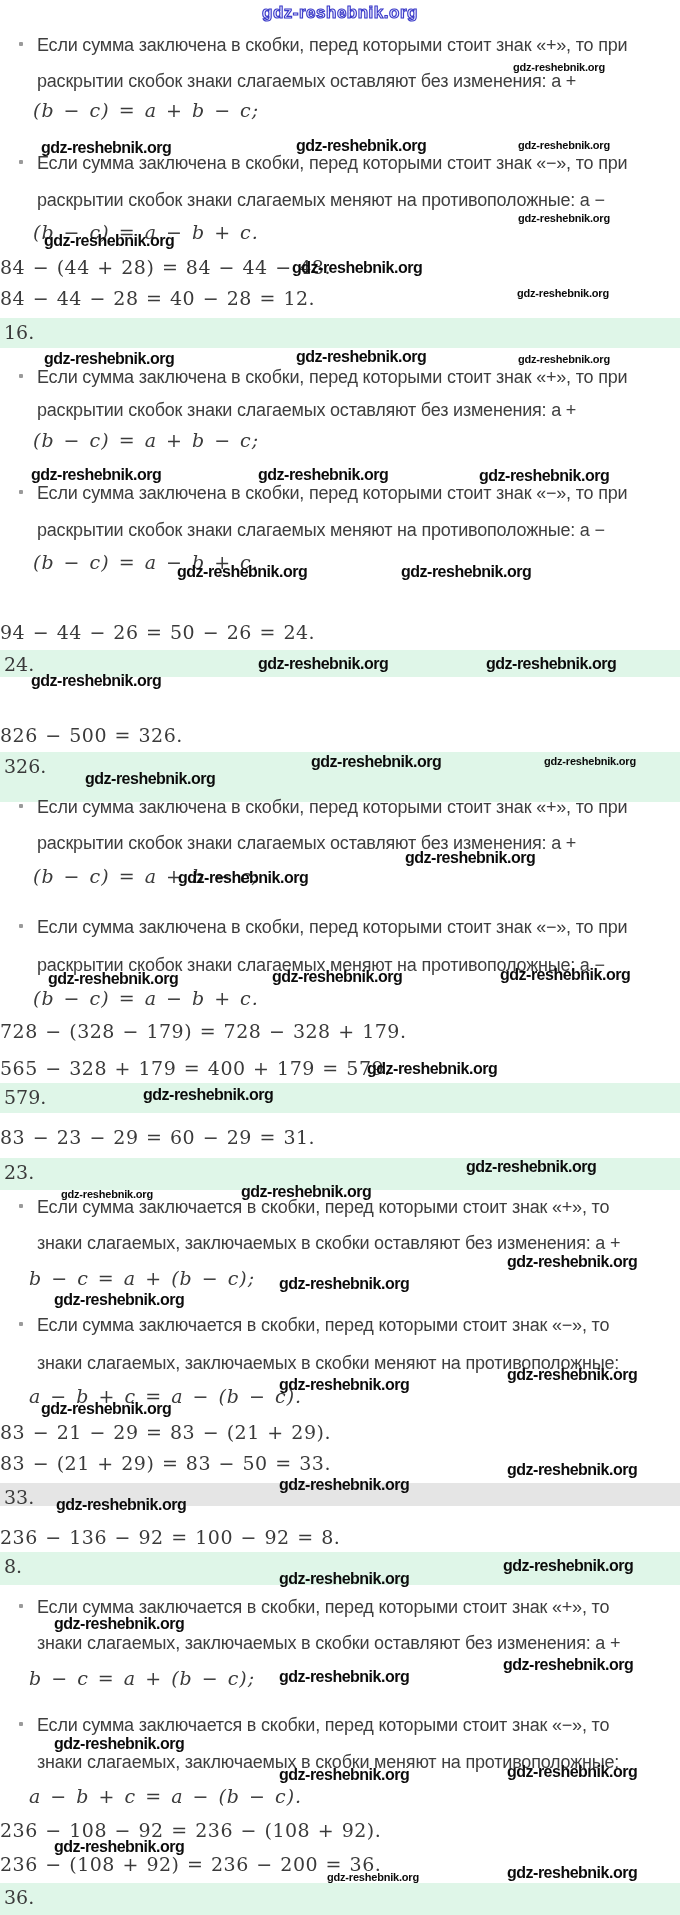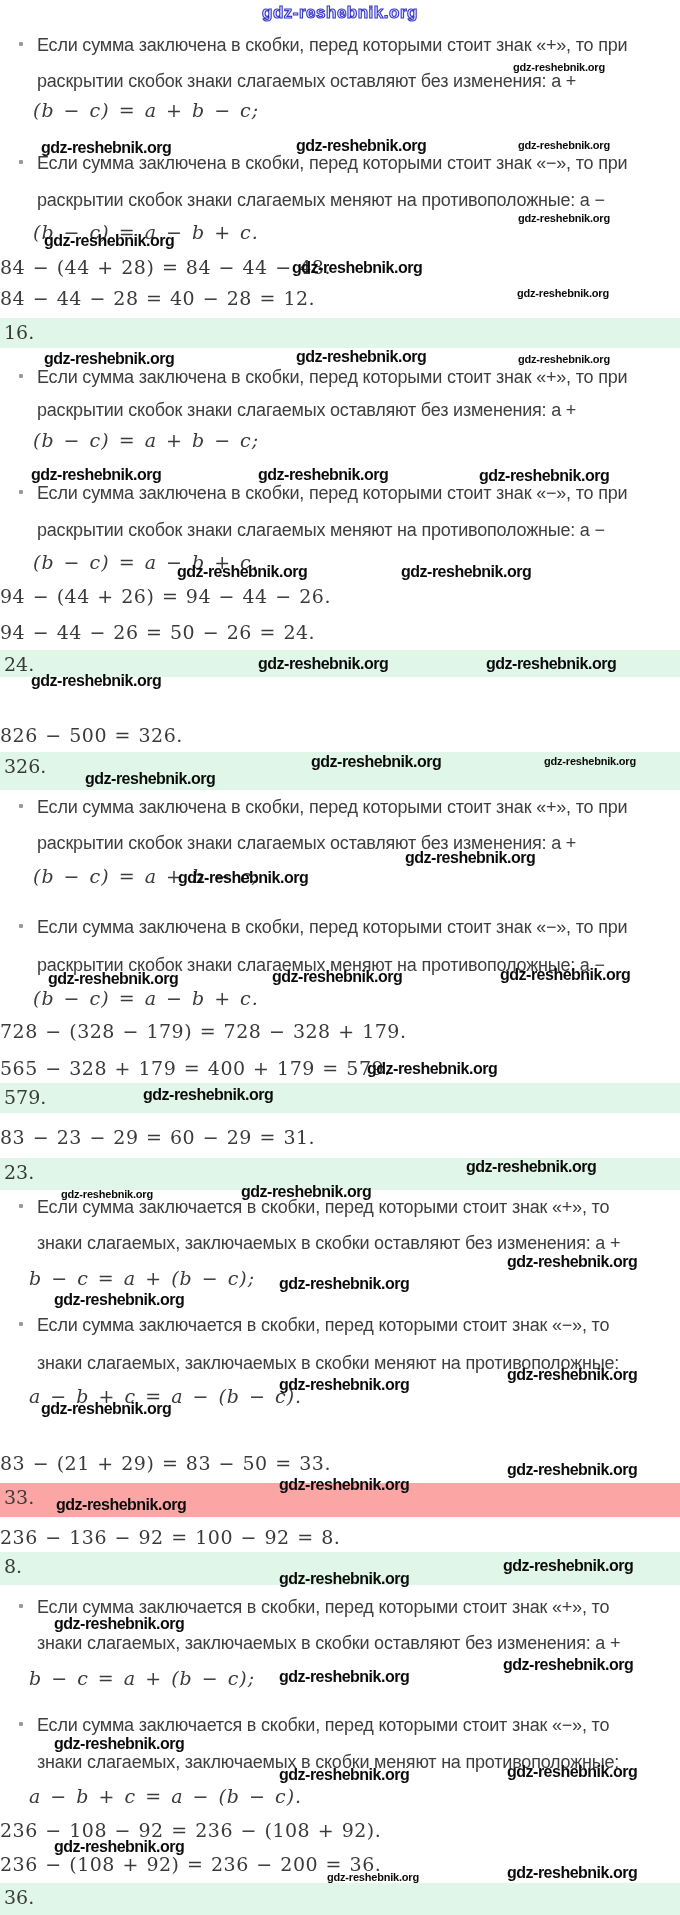--- a/index.html
+++ b/index.html
@@ -65,30 +65,29 @@
     <span class="dot" style="top:7px"></span>
     <div class="t" style="top:0">Если сумма заключена в скобки, перед которыми стоит знак «+», то при</div>
     <div class="t" style="top:33px">раскрытии скобок знаки слагаемых оставляют без изменения: a +</div>
     <div class="f" style="top:62px">(b − c) = a + b − c;</div>
     <span class="dot" style="top:123px"></span>
     <div class="t" style="top:116px">Если сумма заключена в скобки, перед которыми стоит знак «−», то при</div>
     <div class="t" style="top:153px">раскрытии скобок знаки слагаемых меняют на противоположные: a −</div>
     <div class="f" style="top:184px">(b − c) = a − b + c.</div>
   </section>
 
-  <div class="m" style="top:585px">94 − (44 + 26) = 94 − 44 − 26.</div>
   <div class="m" style="top:621px">94 − 44 − 26 = 50 − 26 = 24.</div>
 
   <div class="band" style="top: 650px; height: 27px; background: rgb(223, 246, 232);">
     <span class="ans">24.</span>
   </div>
 
   <div class="m" style="top:724px">826 − 500 = 326.</div>
 
-  <div class="band" style="top: 752px; height: 38px; background: rgb(223, 246, 232);">
+  <div class="band" style="top: 752px; height: 50px; background: rgb(223, 246, 232);">
     <span class="ans">326.</span>
   </div>
 
   <section class="rules" style="top:797px">
     <span class="dot" style="top:7px"></span>
     <div class="t" style="top:0">Если сумма заключена в скобки, перед которыми стоит знак «+», то при</div>
     <div class="t" style="top:36px">раскрытии скобок знаки слагаемых оставляют без изменения: a +</div>
     <div class="f" style="top:68px">(b − c) = a + b − c;</div>
     <span class="dot" style="top:127px"></span>
     <div class="t" style="top:120px">Если сумма заключена в скобки, перед которыми стоит знак «−», то при</div>
@@ -113,23 +112,24 @@
     <span class="dot" style="top:7px"></span>
     <div class="t" style="top:0">Если сумма заключается в скобки, перед которыми стоит знак «+», то</div>
     <div class="t" style="top:36px">знаки слагаемых, заключаемых в скобки оставляют без изменения: a +</div>
     <div class="f" style="top:70px">b − c = a + (b − c);</div>
     <span class="dot" style="top:125px"></span>
     <div class="t" style="top:118px">Если сумма заключается в скобки, перед которыми стоит знак «−», то</div>
     <div class="t" style="top:156px">знаки слагаемых, заключаемых в скобки меняют на противоположные:</div>
     <div class="f" style="top:188px">a − b + c = a − (b − c).</div>
   </section>
 
+  <div class="m" style="top:1421px">83 − 21 − 29 = 83 − (21 + 29).</div>
   <div class="m" style="top:1452px">83 − (21 + 29) = 83 − 50 = 33.</div>
 
-  <div class="band" style="top: 1483px; height: 34px; background: #fca5a5;">
+  <div class="band" style="top: 1483px; height: 23px; background: #e5e5e5;">
     <span class="ans">33.</span>
   </div>
 
   <div class="m" style="top:1526px">236 − 136 − 92 = 100 − 92 = 8.</div>
 
   <div class="band" style="top: 1552px; height: 33px; background: rgb(223, 246, 232);">
     <span class="ans">8.</span>
   </div>
 
   <section class="rules v2" style="top:1597px">

